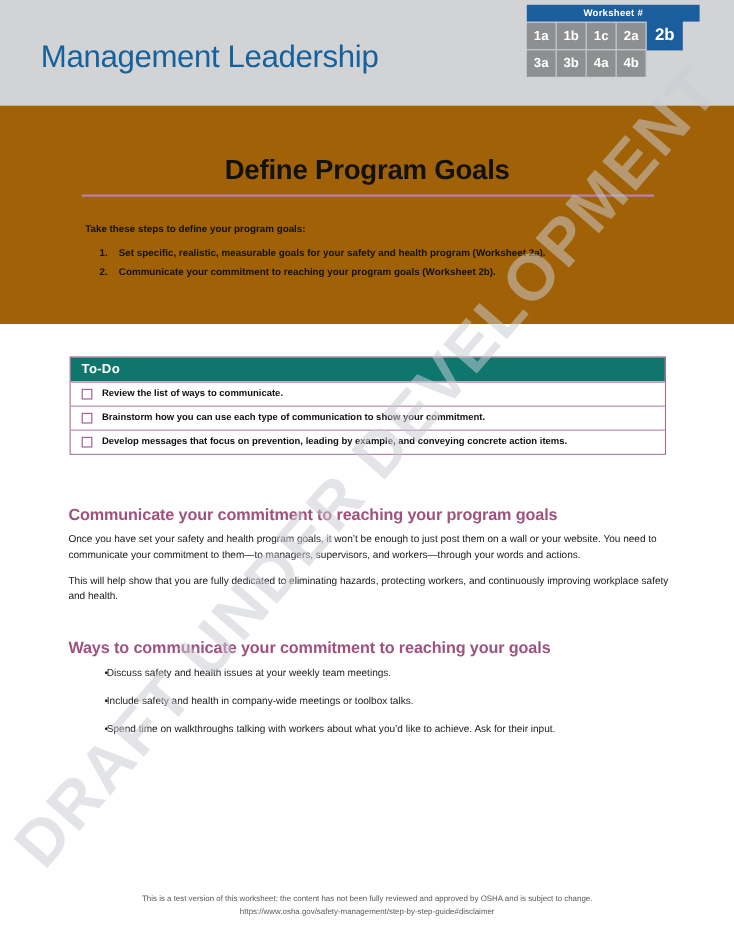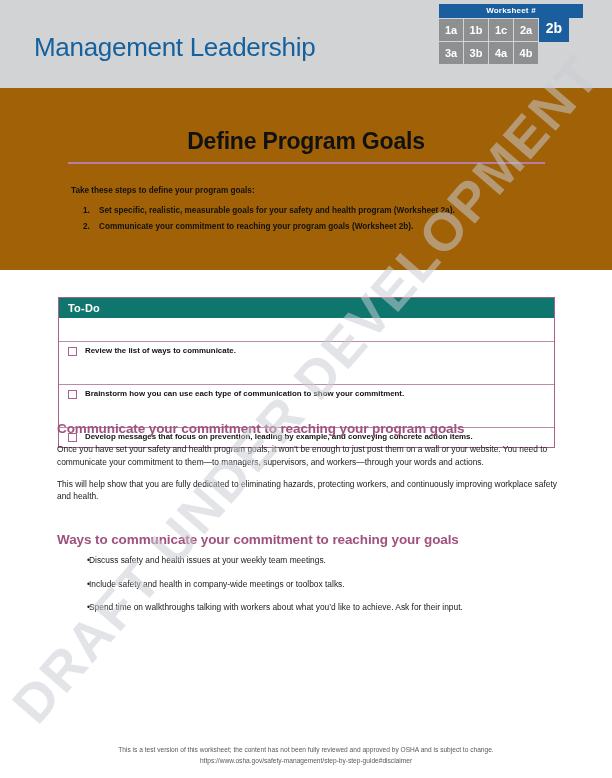--- a/index.html
+++ b/index.html
@@ -191,21 +191,20 @@
     font-weight: 700;
     padding: 4px 0 4px 9px;
     letter-spacing: 0.2px;
   }
   .todo-item {
     display: flex;
     align-items: center;
     padding: 5px 6px 5px 9px;
     border-top: 1px solid #bb8bae;
     background: #ffffff;
-    margin-top: 23px;
   }
   .todo-item:first-of-type { border-top: none; }
   .todo-checkbox {
     width: 7px;
     height: 7px;
     border: 1.2px solid #a8618f;
     flex: none;
     margin-right: 8px;
     background: #ffffff;
   }

